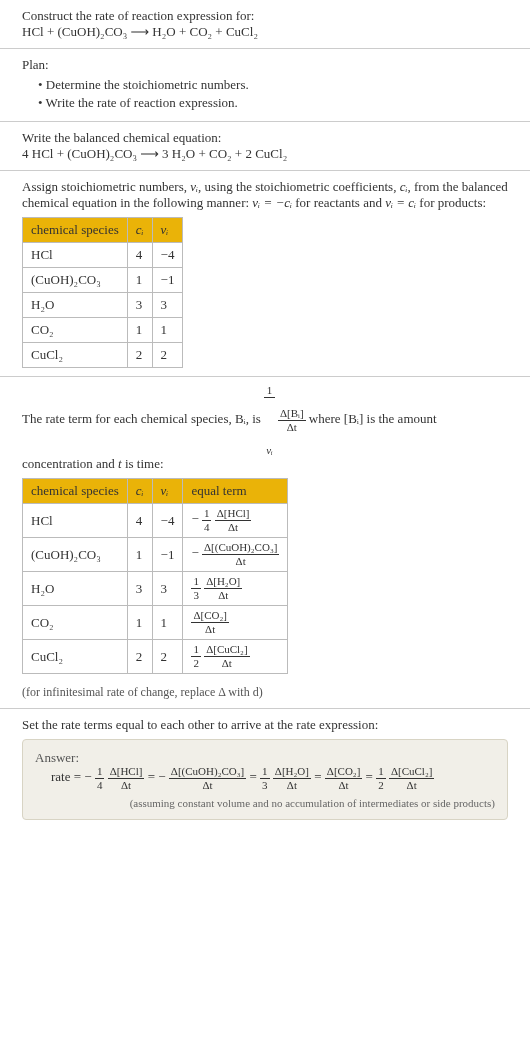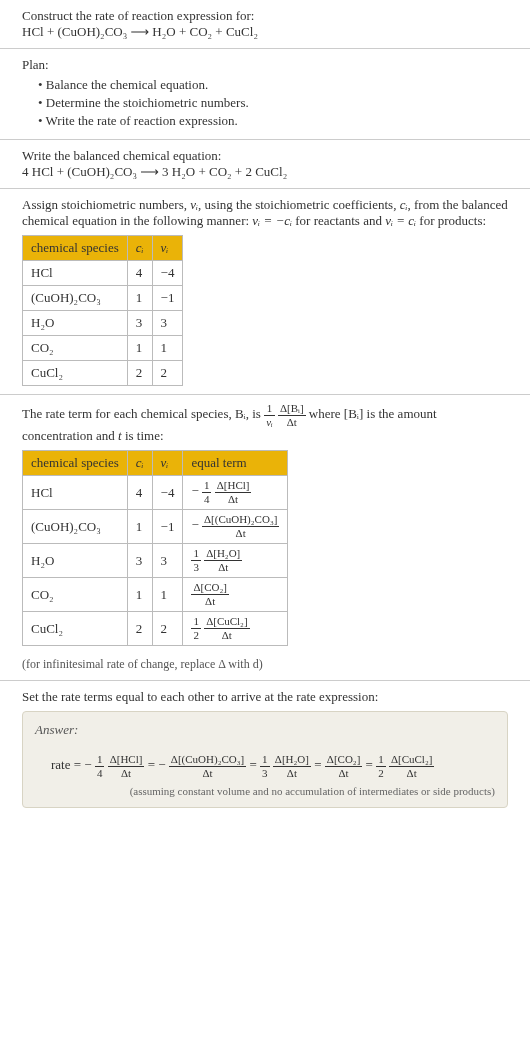--- a/index.html
+++ b/index.html
@@ -21,21 +21,21 @@
     border-collapse: collapse;
     margin-top: 6px;
   }
   table.stoich th, table.stoich td {
     border: 1px solid #bbb;
     padding: 4px 8px;
     text-align: left;
     font-weight: normal;
   }
   table.stoich th { background: #eab308; }
-  .ital { font-style: italic; }
+  .ital { font-style: italic; margin-top: 46px; }
   .frac {
     display: inline-block;
     vertical-align: middle;
     text-align: center;
     font-size: 11px;
     line-height: 1;
   }
   .frac .num {
     display: block;
     border-bottom: 1px solid #333;
@@ -50,39 +50,38 @@
     color: #555;
     margin-top: 11px;
   }
   .answerbox {
     background: #f1efe8;
     border: 1px solid #d8d4c4;
     border-radius: 4px;
     padding: 10px 12px;
     margin-top: 6px;
   }
-  .answerbox .hdr { color: #555; margin-bottom: 16px; font-style: italic; }
+  .answerbox .hdr { color: #555; margin-bottom: 0; }
   .answerbox .sub { font-size: 11px; color: #666; text-align: right; margin-top: 6px; }
   .plan li { margin-bottom: 2px; }
   .plan { margin: 4px 0 0 0; padding-left: 16px; list-style: none;}
   .plan li::before { content: "• "; }
   .rt { white-space: nowrap; }
 </style>
 </head>
 <body>
 
 <div class="section">
   <div>Construct the rate of reaction expression for:</div>
   <div class="eq">HCl + (CuOH)₂CO₃  ⟶  H₂O + CO₂ + CuCl₂</div>
 </div>
 
 <div class="section">
   <div>Plan:</div>
   <ul class="plan">
-    <li>Balance the chemical equation.</li>
     <li>Determine the stoichiometric numbers.</li>
     <li>Write the rate of reaction expression.</li>
   </ul>
 </div>
 
 <div class="section">
   <div>Write the balanced chemical equation:</div>
   <div class="eq">4 HCl + (CuOH)₂CO₃  ⟶  3 H₂O + CO₂ + 2 CuCl₂</div>
 </div>
 

